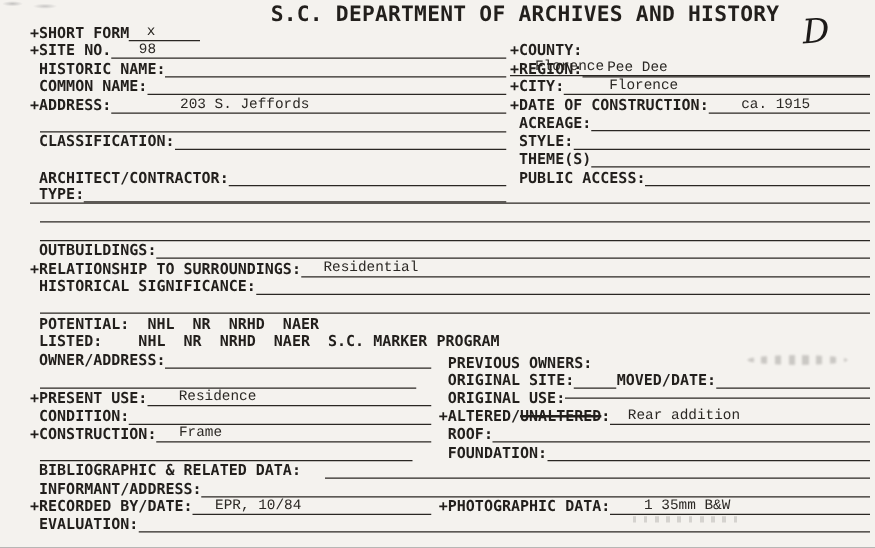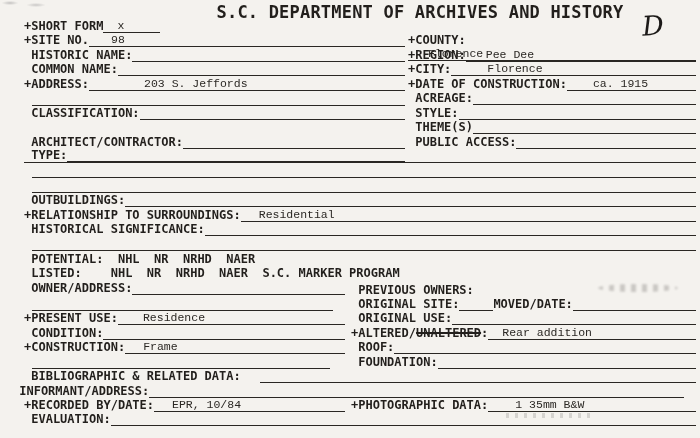--- a/index.html
+++ b/index.html
@@ -208,21 +208,21 @@
     <span class="lbl">MOVED/DATE:</span>
     <span class="fill"></span>
   </div>
 
   <div class="row" style="left:24px;top:311px;width:321px;">
     <span class="lbl">+PRESENT USE:</span>
     <span class="fill">
         <span class="val" style="padding-left:25px;">Residence</span>
       </span>
   </div>
-  <div class="row" style="left:351px;top:311px;width:345px;">
+  <div class="row" style="left:351px;top:311px;width:345px;align-items:center;">
     <span class="lbl"> ORIGINAL USE:</span>
     <span class="fill"></span>
   </div>
 
   <div class="row" style="left:24px;top:325.5px;width:321px;">
     <span class="lbl"> CONDITION:</span>
     <span class="fill"></span>
   </div>
   <div class="row" style="left:351px;top:325.5px;width:345px;">
     <span class="lbl">+ALTERED/</span>
@@ -248,21 +248,21 @@
   <div class="row" style="left:351px;top:354.5px;width:345px;">
     <span class="lbl"> FOUNDATION:</span>
     <span class="fill"></span>
   </div>
 
   <div class="row" style="left:24px;top:369px;width:672px;gap:19px;">
     <span class="lbl"> BIBLIOGRAPHIC &amp; RELATED DATA:</span>
     <span class="fill"></span>
   </div>
 
-  <div class="row" style="left:12px;top:383.5px;width:672px;">
+  <div class="row" style="left:24px;top:383.5px;width:672px;">
     <span class="lbl"> INFORMANT/ADDRESS:</span>
     <span class="fill"></span>
   </div>
 
   <div class="row" style="left:24px;top:397.5px;width:321px;">
     <span class="lbl">+RECORDED BY/DATE:</span>
     <span class="fill">
         <span class="val" style="padding-left:18px;">EPR, 10/84</span>
       </span>
   </div>

